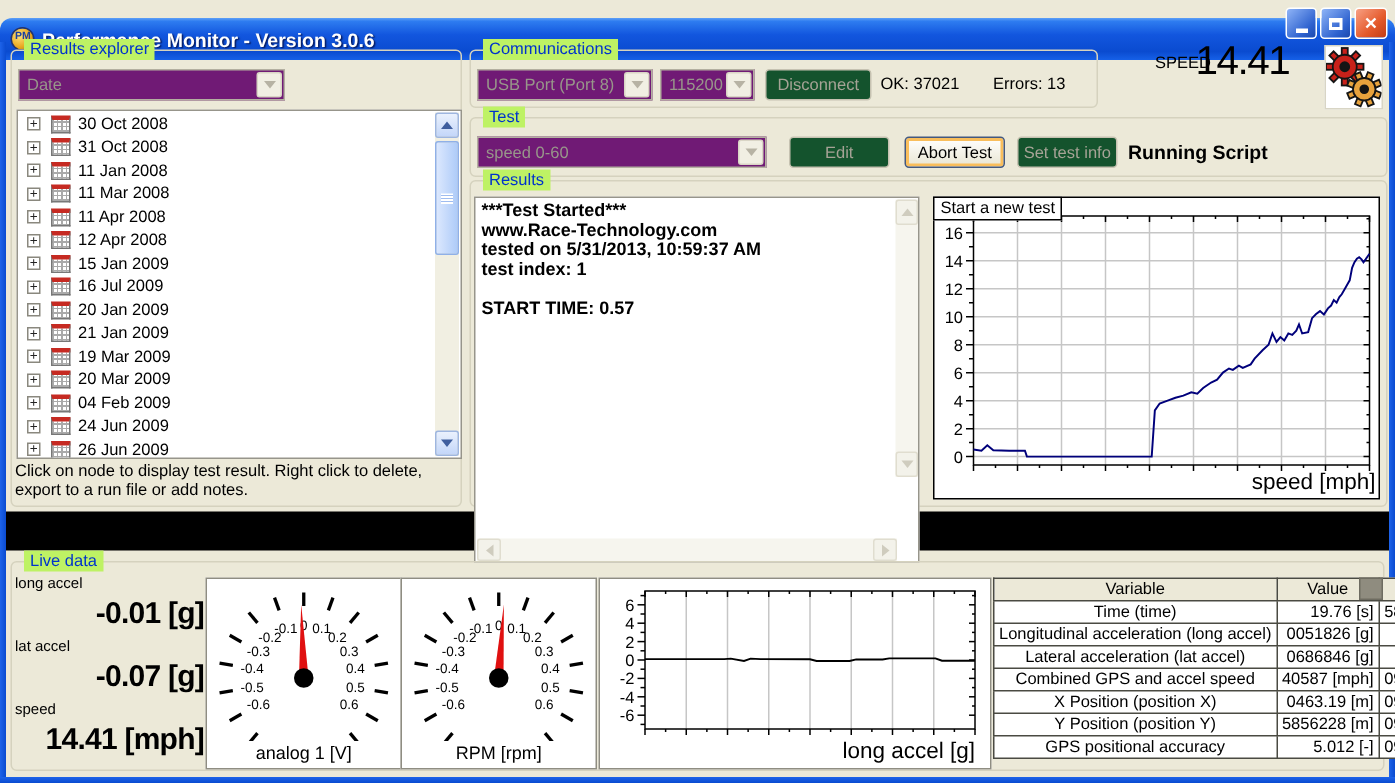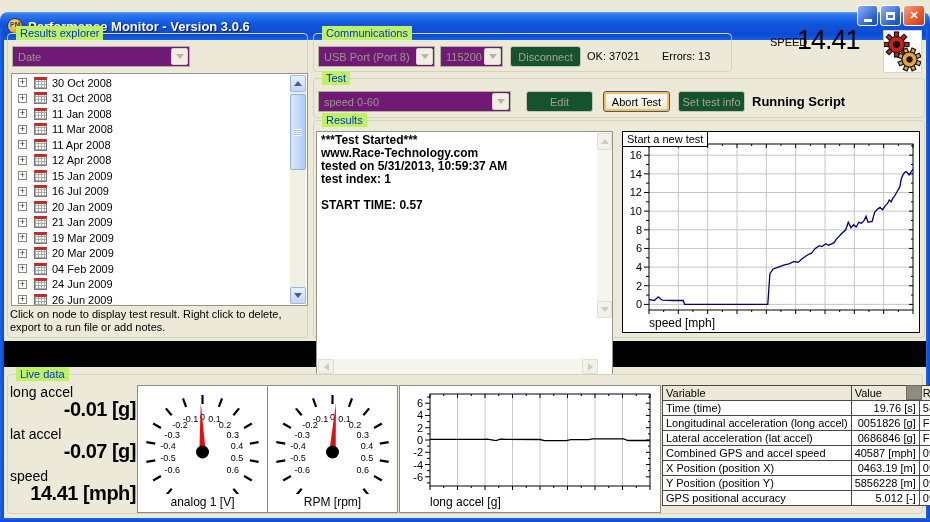--- a/index.html
+++ b/index.html
@@ -76,41 +76,41 @@
   .sb.pale .tri-up-b{border-bottom-color:#CFCCBE;}
   .sb.pale .tri-dn-b{border-top-color:#CFCCBE;}
   .tri-l-p{width:0;height:0;border-top:4px solid transparent;border-bottom:4px solid transparent;border-right:5px solid #CFCCBE;}
   .tri-r-p{width:0;height:0;border-top:4px solid transparent;border-bottom:4px solid transparent;border-left:5px solid #CFCCBE;}
 
   
   .log-panel{position:absolute;left:316px;top:131px;width:297px;height:244px;}
   .log-content{position:absolute;left:1px;top:1px;right:16px;bottom:16px;background:#fff;overflow:hidden;
     padding:1px 3px;font-weight:bold;font-size:12px;line-height:13px;}
   .chart-panel{position:absolute;background:#fff;border:1px solid #000;}
-  .chart-xlabel{position:absolute;text-align:left;font-size:12px;}
+  .chart-xlabel{position:absolute;text-align:right;font-size:15px;}
   .newtest-btn{position:absolute;left:622px;top:131px;height:16px;padding:0 4px;background:#fff;
     border:1px solid #000;font-size:11px;display:flex;align-items:center;z-index:5;}
 
   
   .speed-label{position:absolute;left:770px;top:36px;font-size:11px;}
   .speed-value{position:absolute;left:797px;top:25px;font-size:27px;letter-spacing:-1px;}
   .gearbox{position:absolute;left:883px;top:30px;width:39px;height:43px;background:#fff;border:1px solid #D8D5C5;}
 
   
   .readouts{position:absolute;left:10px;top:382px;width:126px;}
-  .readout-label{font-size:14px;height:14px;margin-top:2px;}
+  .readout-label{font-size:10px;height:14px;margin-top:2px;}
   .readout-value{font-size:20px;font-weight:bold;text-align:right;height:26px;letter-spacing:-0.5px;}
   .panel{position:absolute;background:#fff;border:1px solid #8F8D82;}
   .gauge-label{position:absolute;left:0;right:0;bottom:3px;text-align:center;font-size:12px;}
 
   
   .vtable{position:absolute;left:662px;top:385px;border-collapse:collapse;table-layout:fixed;
     font-size:11px;background:#fff;}
   .vtable td,.vtable th{border:1px solid #4A4A42;height:15px;padding:0 3px;overflow:hidden;
-    white-space:nowrap;font-weight:normal;text-align:left;}
+    white-space:nowrap;font-weight:normal;text-align:center;}
   .vtable th{background:#ECE9D8;}
   .vtable td.num{text-align:right;}
   .scroll-stub{position:absolute;left:906px;top:385px;width:16px;height:15px;background:#8F8C7F;border:1px solid #6E6C61;}
 </style>
 </head>
 <body>
 
 <div class="window">
 
   <div class="titlebar">

